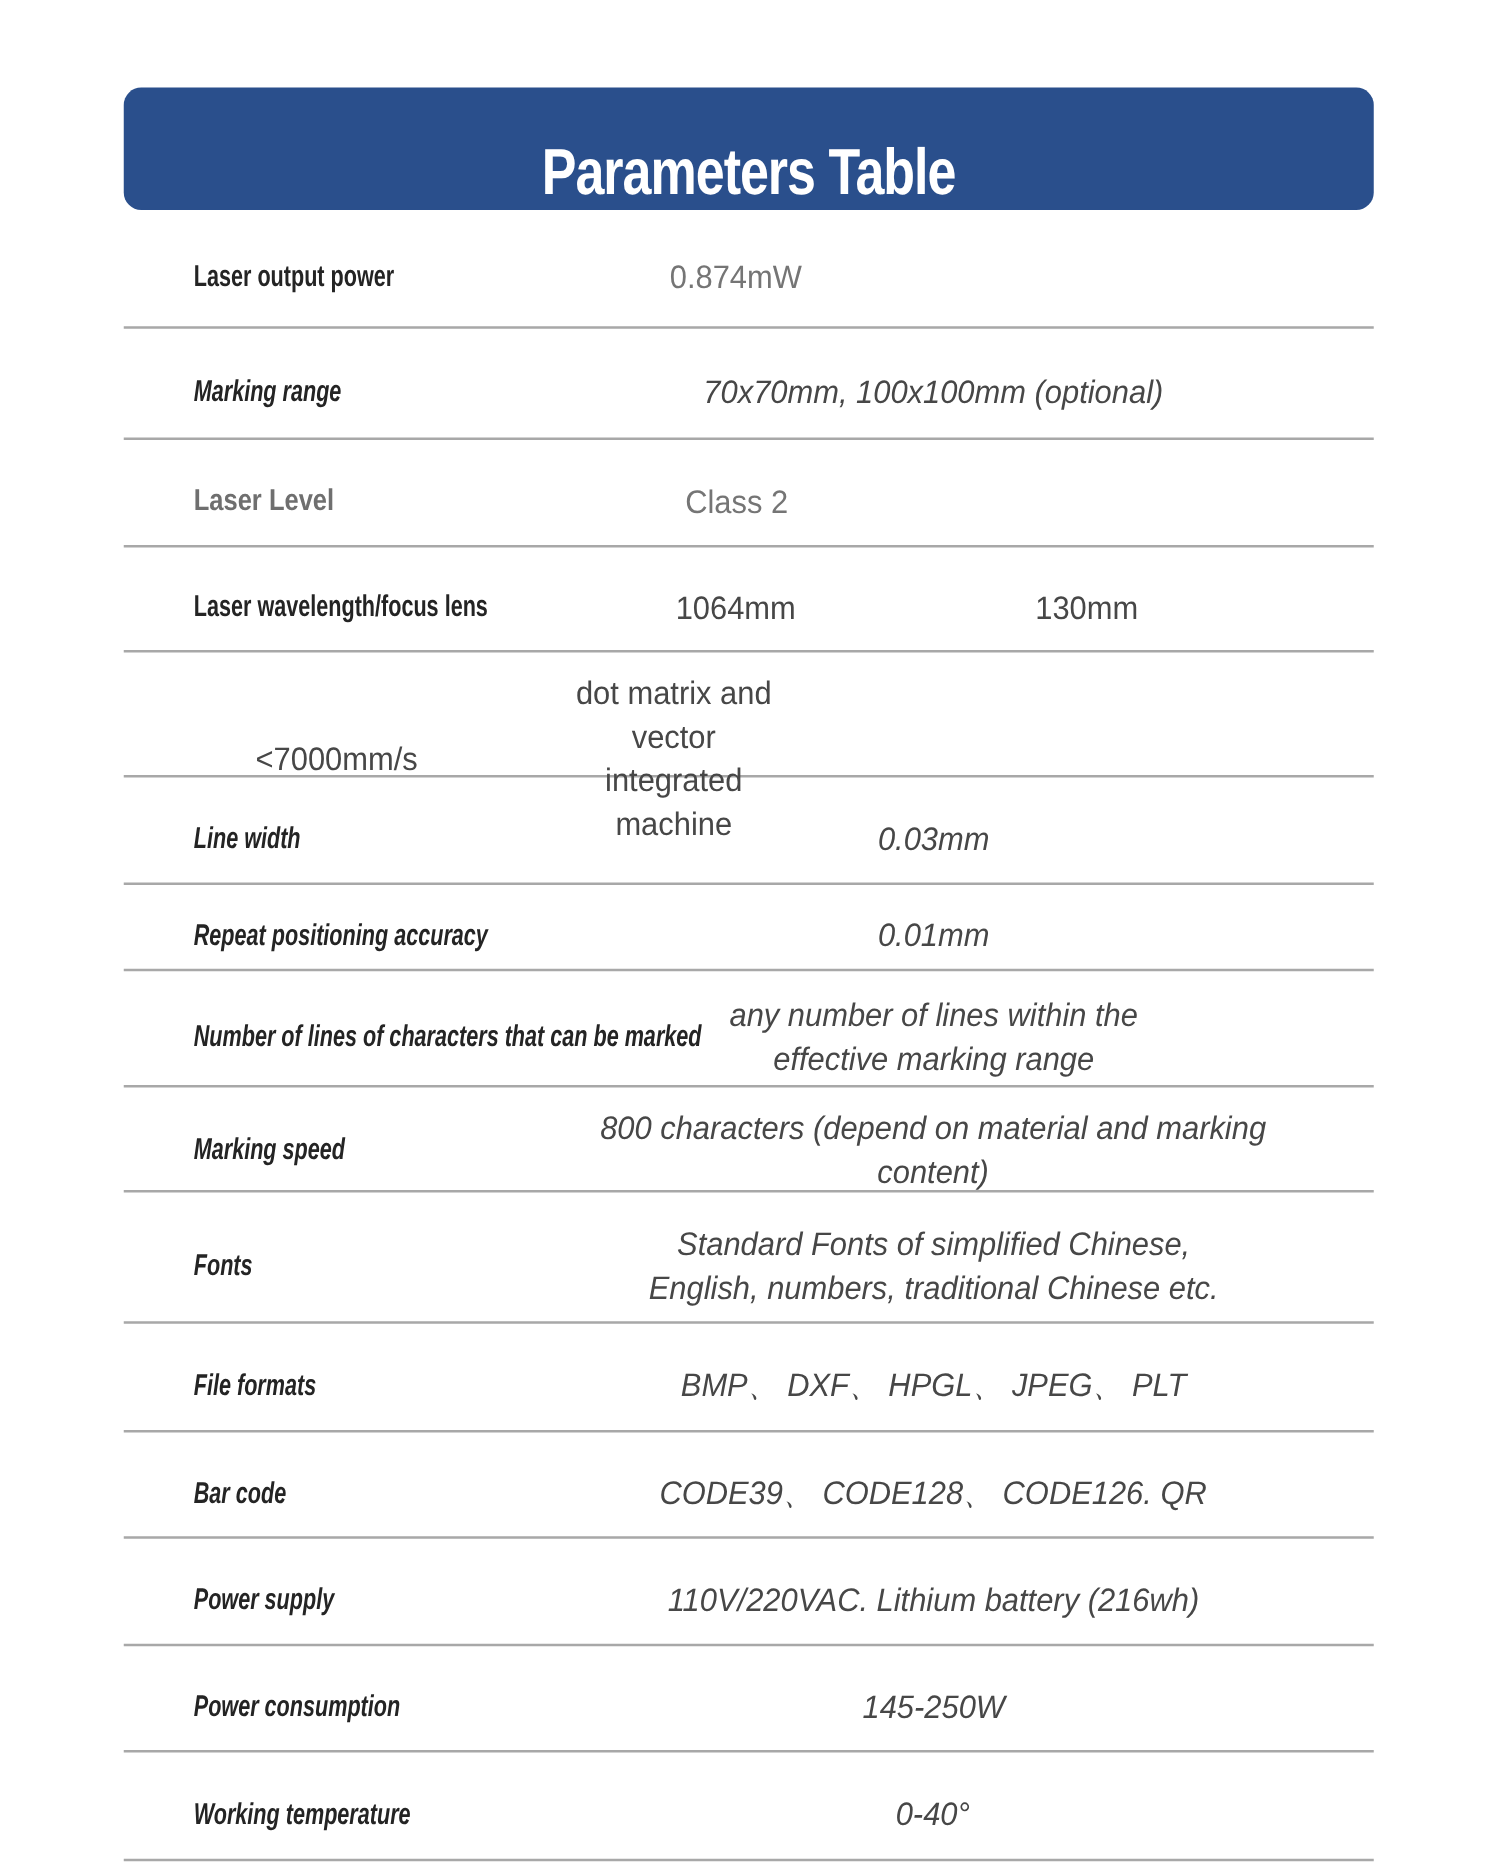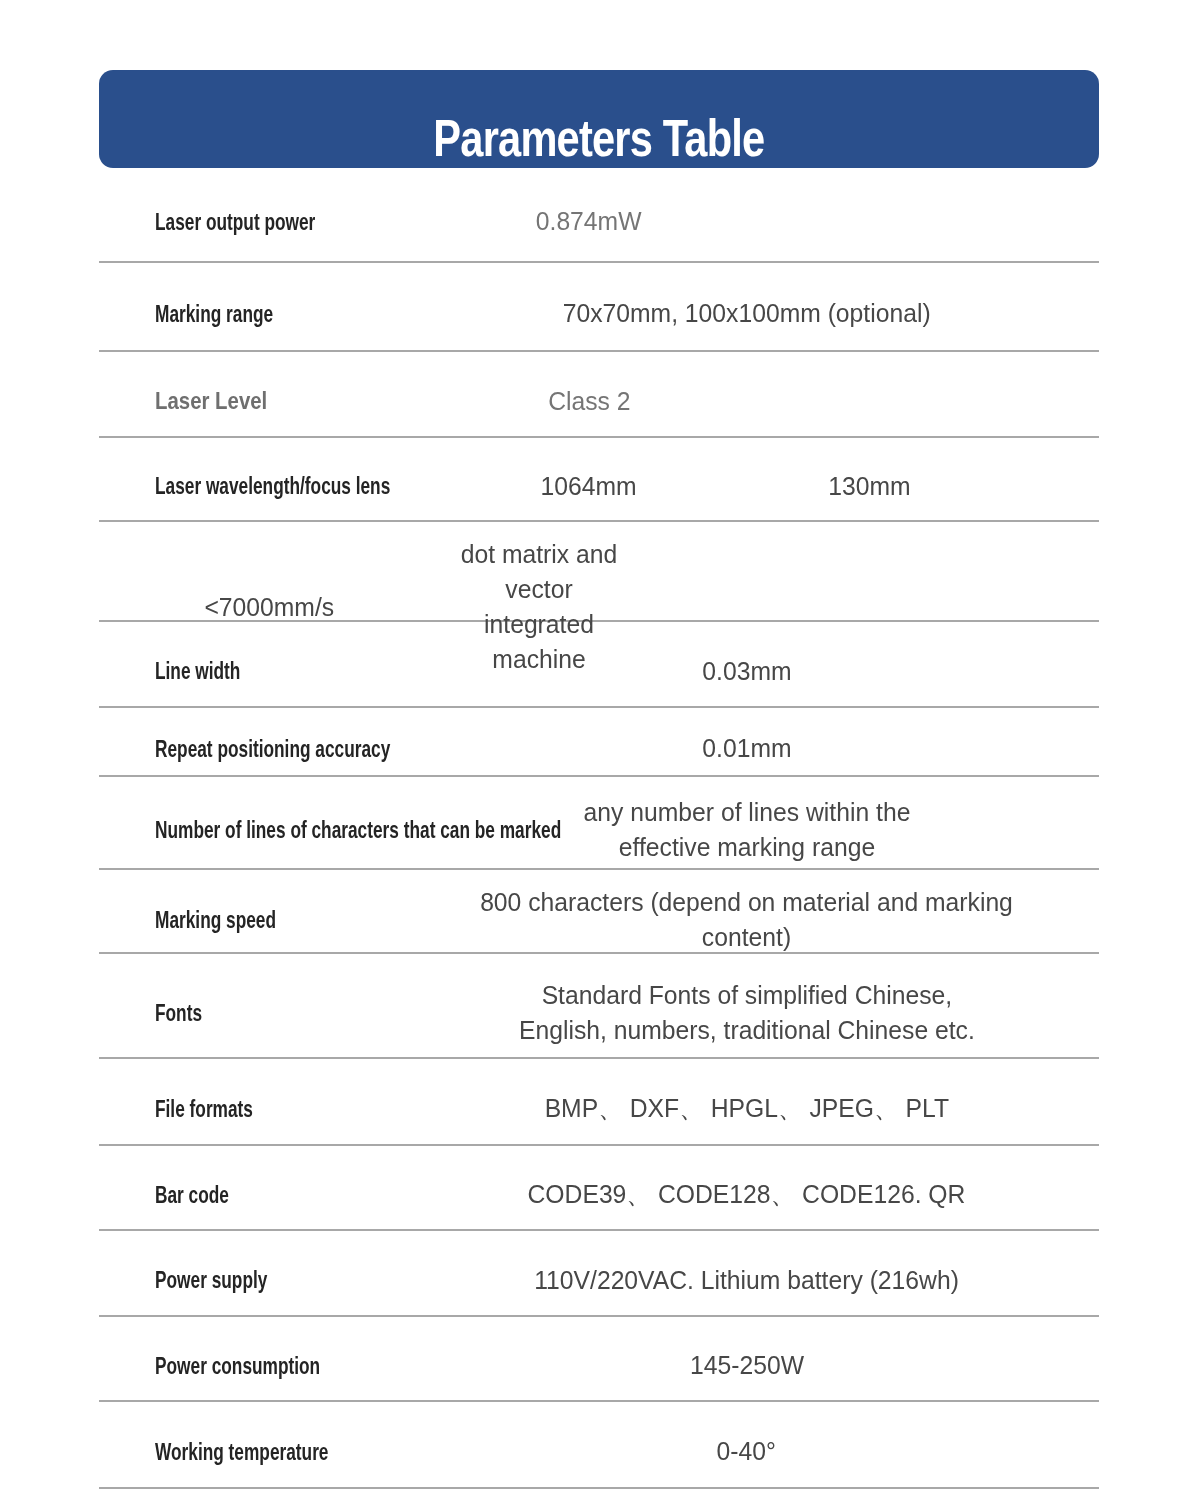--- a/index.html
+++ b/index.html
@@ -34,21 +34,21 @@
   }
   .row {
     display: grid;
     align-items: center;
     border-bottom: 2px solid var(--separator, #a8a8a8);
     box-sizing: border-box;
     margin-top: 15px;
   }
   .row.last { border-bottom: 5px solid var(--strong, #3d3d3d); gap: 19px; }
   .cols-3 { grid-template-columns: 340px 300px 360px; }
-  .cols-2 { grid-template-columns: 340px 660px; }
+  .cols-2 { grid-template-columns: 340px 660px; font-style: italic; }
   .cell-label { padding-left: 56px; overflow: visible; }
   .lbl {
     display: inline-block;
     transform: scaleX(0.72);
     transform-origin: left center;
     font-weight: 700;
     font-size: 24px;
     color: #242424;
     white-space: nowrap;
     line-height: 1.1;

